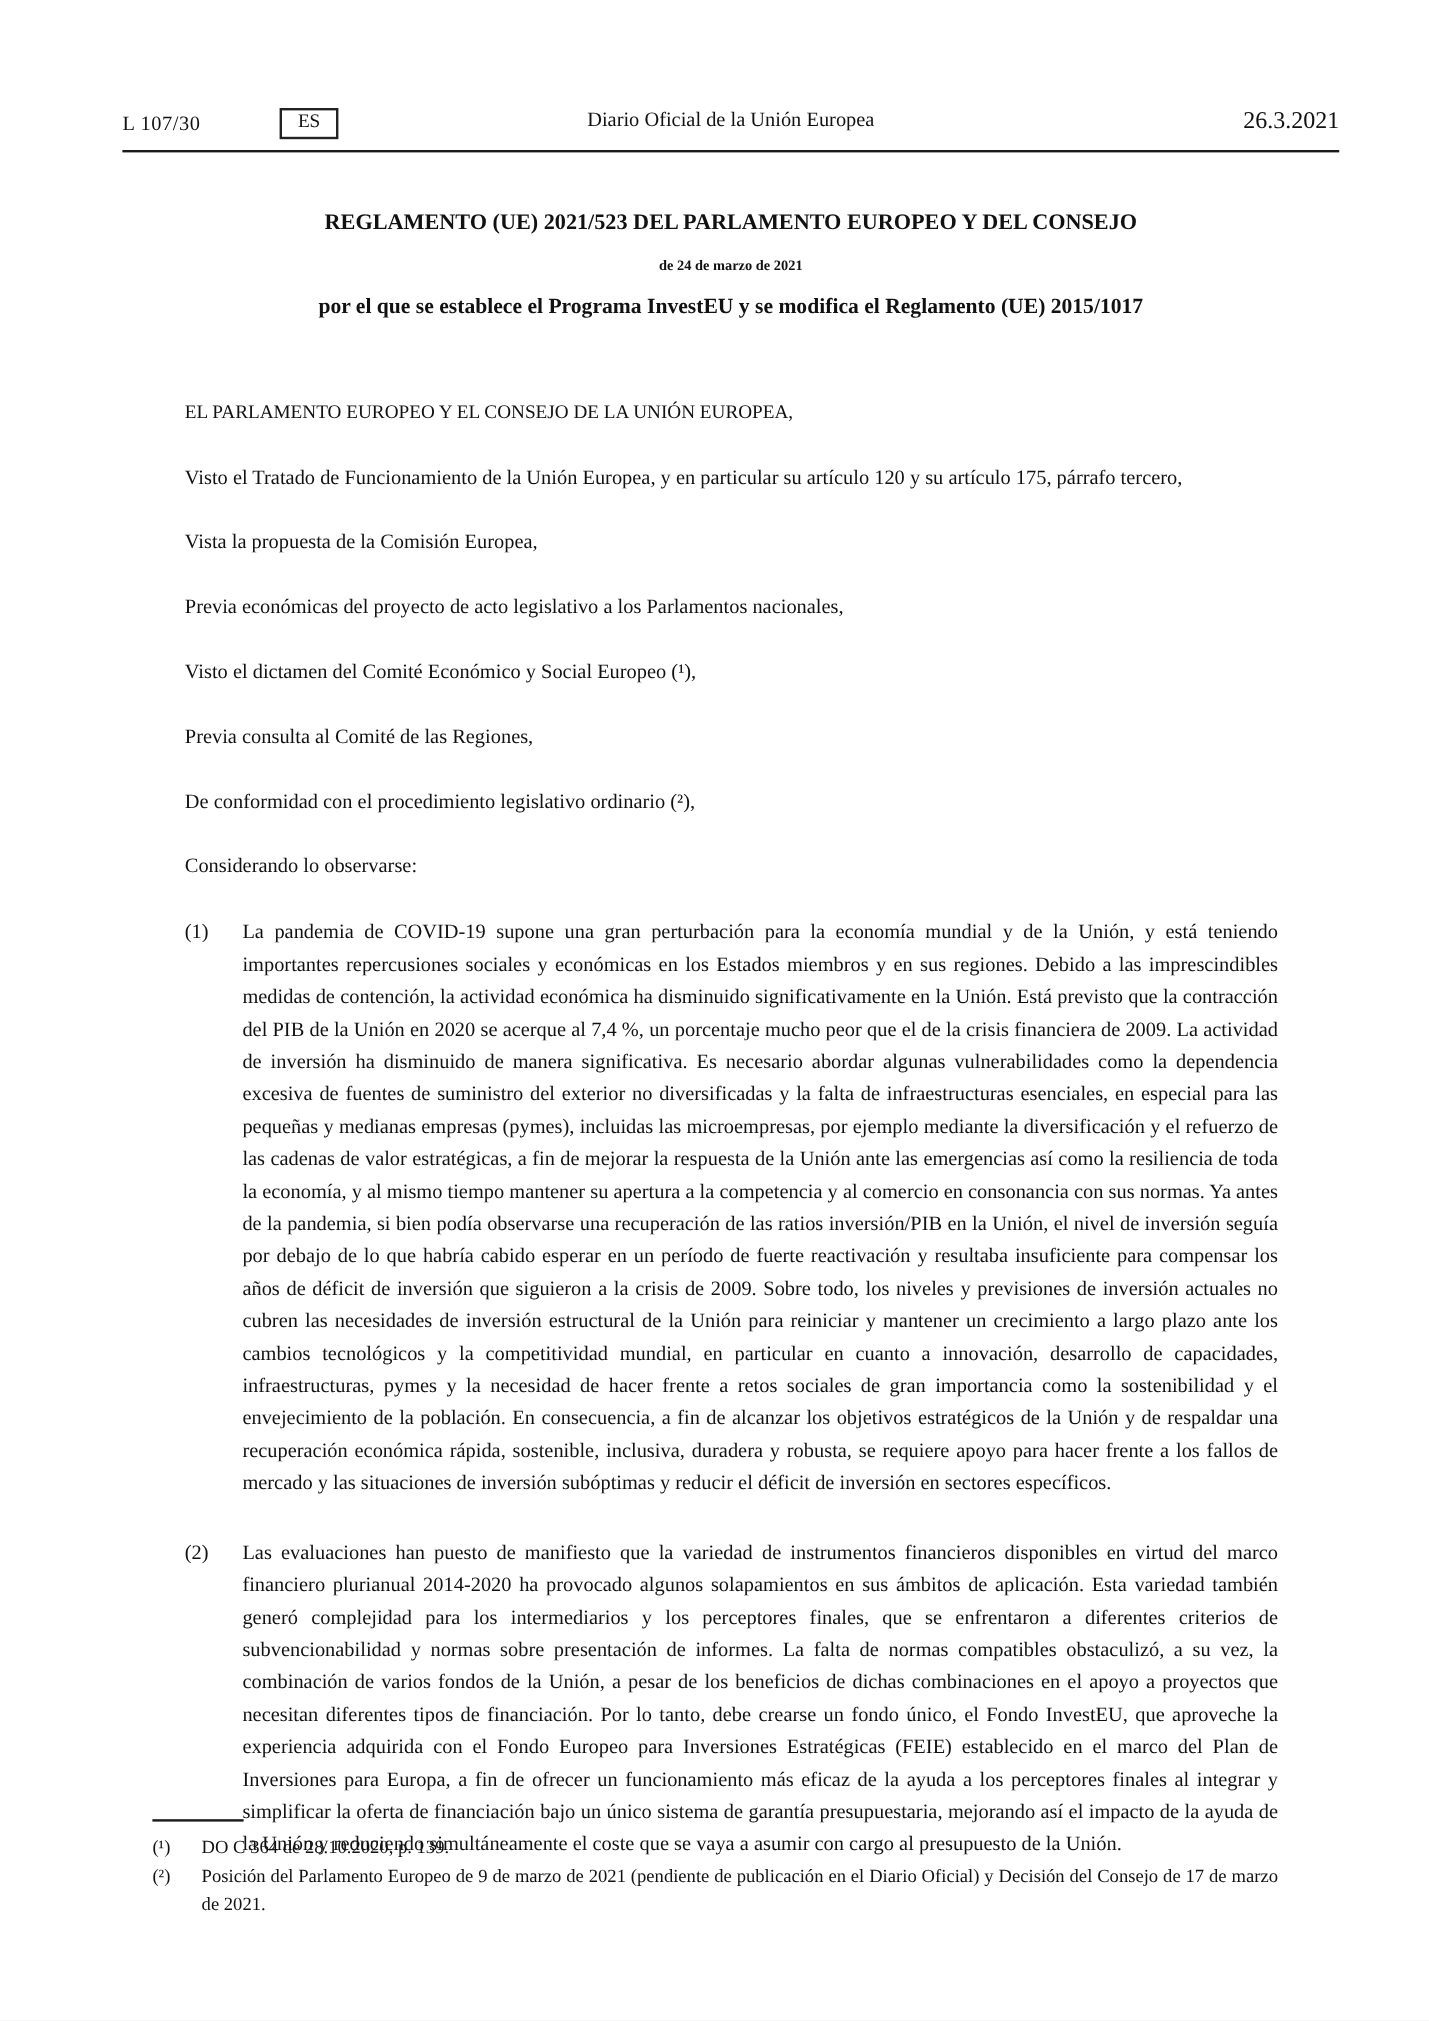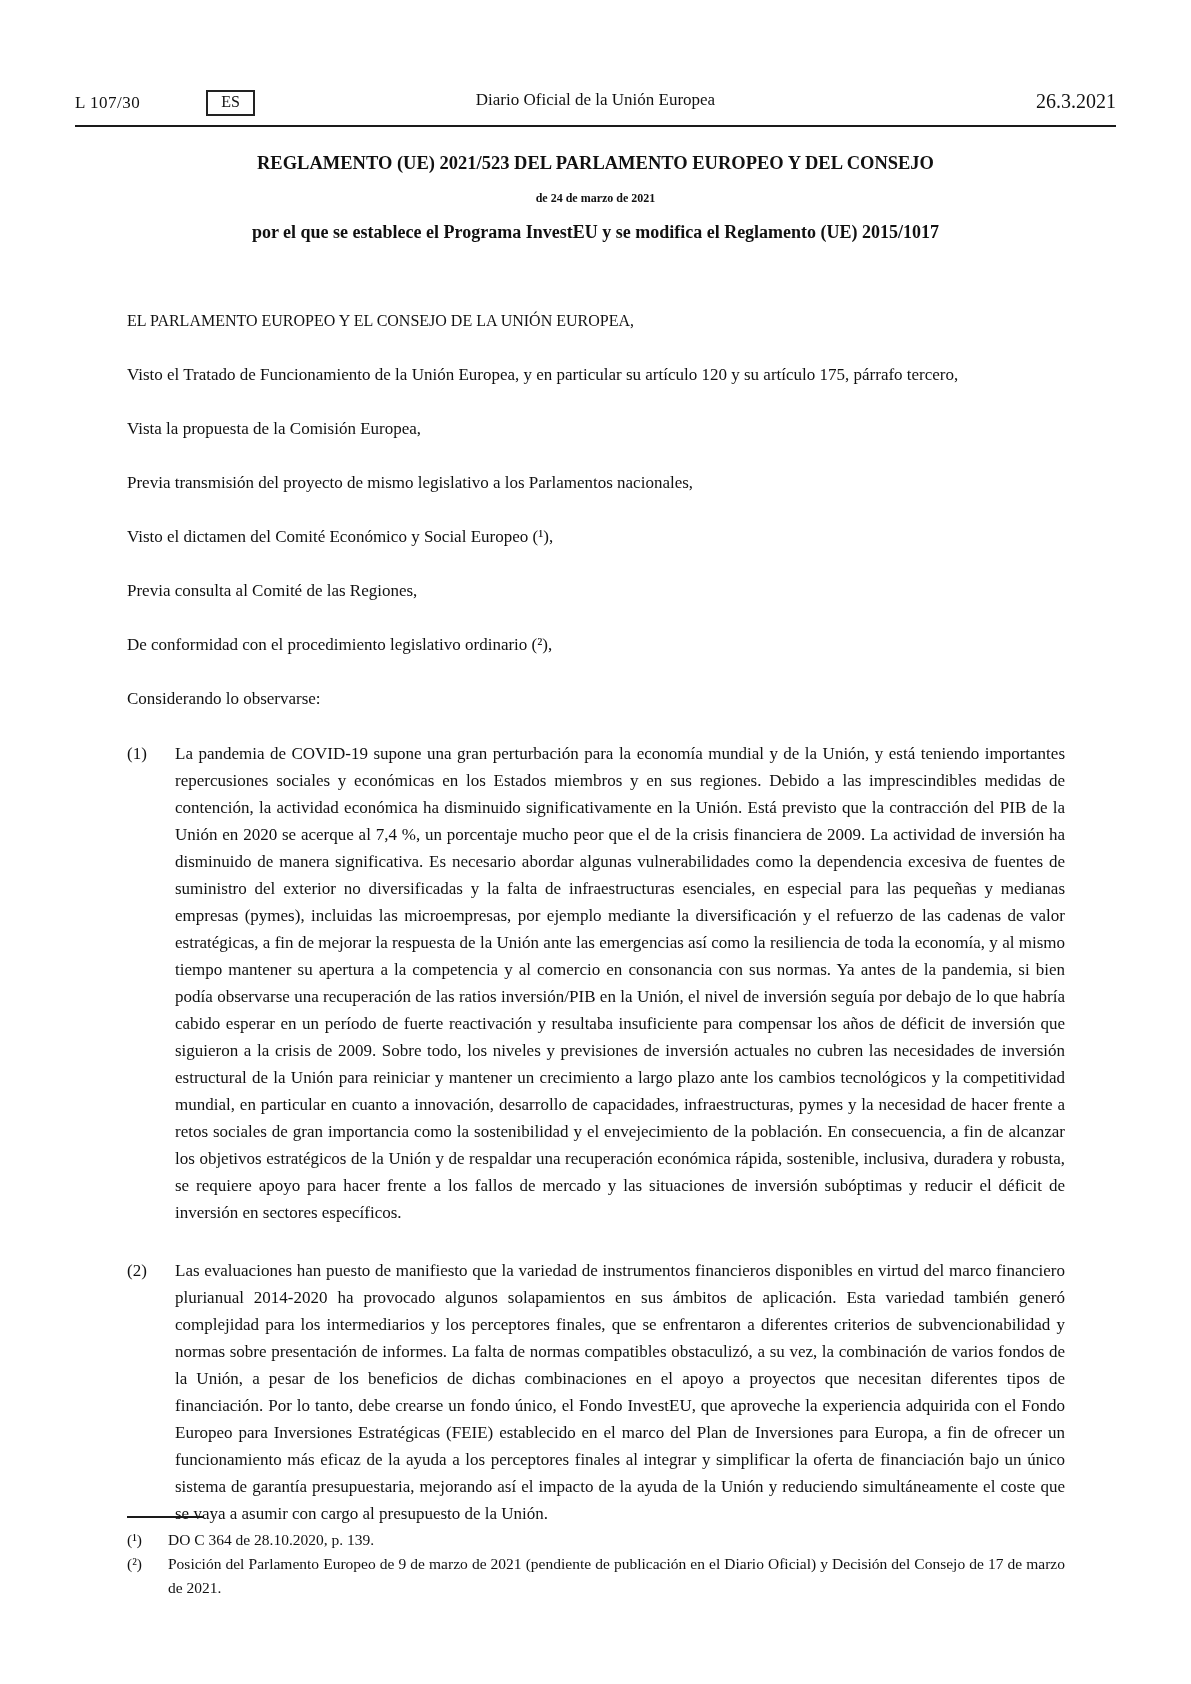--- a/index.html
+++ b/index.html
@@ -6,20 +6,21 @@
   html, body { background: #e8e8e8; }
   .page {
     position: relative;
     width: 1191px;
     height: 1684px;
     margin: 0 auto;
     background: #ffffff;
     color: #111111;
     font-family: "Liberation Serif", "DejaVu Serif", serif;
     overflow: hidden;
+    padding-left: 27px;
   }
   
   .oj-header {
     position: relative;
     margin: 90px 75px 0 75px;
     height: 28px;
     font-size: 17px;
   }
   .oj-header .left-group {
     position: absolute;
@@ -46,21 +47,21 @@
     right: 0; top: 0;
     font-size: 20px;
   }
   .header-rule {
     border: none;
     border-top: 2px solid #1a1a1a;
     margin: 7px 75px 0 75px;
   }
   
   .title-block {
-    margin: 25px 127px 0 127px;
+    margin: 48px 127px 0 127px;
     text-align: center;
     font-weight: bold;
   }
   .title-line1 { font-size: 18.5px; line-height: 22px; }
   .title-line2 { font-size: 12px; line-height: 22px; margin-top: 13px; font-weight: bold; }
   .title-line3 { font-size: 18px; line-height: 22px; margin-top: 12px; font-weight: bold; }
   
   .preamble {
     margin: 64px 126px 0 127px;
     font-size: 17px;
@@ -128,21 +129,21 @@
   <div class="title-block">
     <div class="title-line1">REGLAMENTO (UE) 2021/523 DEL PARLAMENTO EUROPEO Y DEL CONSEJO</div>
     <div class="title-line2">de 24 de marzo de 2021</div>
     <div class="title-line3">por el que se establece el Programa InvestEU y se modifica el Reglamento (UE) 2015/1017</div>
   </div>
 
   <div class="preamble">
     <p class="actor-line">EL PARLAMENTO EUROPEO Y EL CONSEJO DE LA UNIÓN EUROPEA,</p>
     <p>Visto el Tratado de Funcionamiento de la Unión Europea, y en particular su artículo 120 y su artículo 175, párrafo tercero,</p>
     <p>Vista la propuesta de la Comisión Europea,</p>
-    <p>Previa transmisión del proyecto de mismo legislativo a los Parlamentos nacionales,</p>
+    <p>Previa económicas del proyecto de acto legislativo a los Parlamentos nacionales,</p>
     <p>Visto el dictamen del Comité Económico y Social Europeo (¹),</p>
     <p>Previa consulta al Comité de las Regiones,</p>
     <p>De conformidad con el procedimiento legislativo ordinario (²),</p>
     <p>Considerando lo observarse:</p>
   </div>
 
   <div class="recitals">
     <div class="recital">
       <span class="recital-number">(1)</span>
       <span class="recital-text">La pandemia de COVID-19 supone una gran perturbación para la economía mundial y de la Unión, y está teniendo importantes repercusiones sociales y económicas en los Estados miembros y en sus regiones. Debido a las imprescindibles medidas de contención, la actividad económica ha disminuido significativamente en la Unión. Está previsto que la contracción del PIB de la Unión en 2020 se acerque al 7,4 %, un porcentaje mucho peor que el de la crisis financiera de 2009. La actividad de inversión ha disminuido de manera significativa. Es necesario abordar algunas vulnerabilidades como la dependencia excesiva de fuentes de suministro del exterior no diversificadas y la falta de infraestructuras esenciales, en especial para las pequeñas y medianas empresas (pymes), incluidas las microempresas, por ejemplo mediante la diversificación y el refuerzo de las cadenas de valor estratégicas, a fin de mejorar la respuesta de la Unión ante las emergencias así como la resiliencia de toda la economía, y al mismo tiempo mantener su apertura a la competencia y al comercio en consonancia con sus normas. Ya antes de la pandemia, si bien podía observarse una recuperación de las ratios inversión/PIB en la Unión, el nivel de inversión seguía por debajo de lo que habría cabido esperar en un período de fuerte reactivación y resultaba insuficiente para compensar los años de déficit de inversión que siguieron a la crisis de 2009. Sobre todo, los niveles y previsiones de inversión actuales no cubren las necesidades de inversión estructural de la Unión para reiniciar y mantener un crecimiento a largo plazo ante los cambios tecnológicos y la competitividad mundial, en particular en cuanto a innovación, desarrollo de capacidades, infraestructuras, pymes y la necesidad de hacer frente a retos sociales de gran importancia como la sostenibilidad y el envejecimiento de la población. En consecuencia, a fin de alcanzar los objetivos estratégicos de la Unión y de respaldar una recuperación económica rápida, sostenible, inclusiva, duradera y robusta, se requiere apoyo para hacer frente a los fallos de mercado y las situaciones de inversión subóptimas y reducir el déficit de inversión en sectores específicos.</span>

